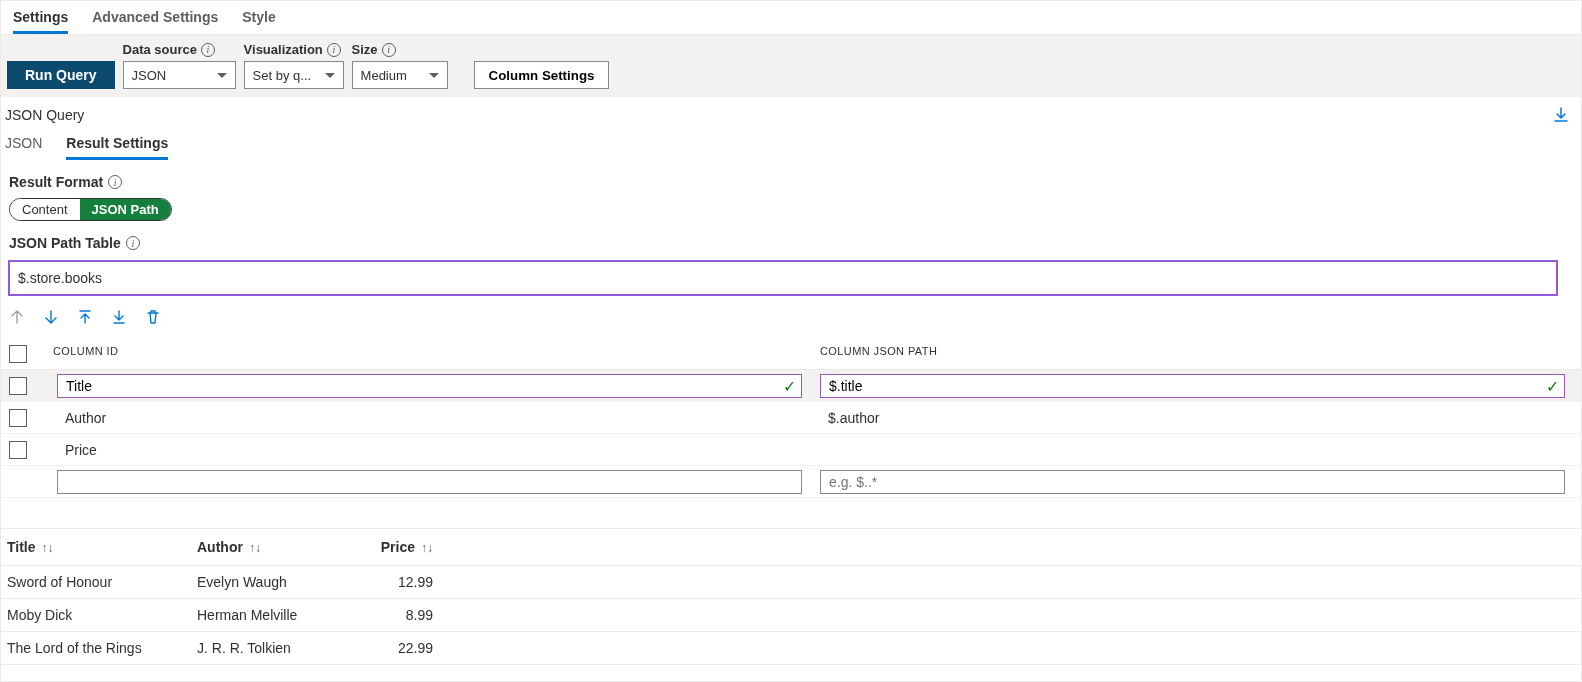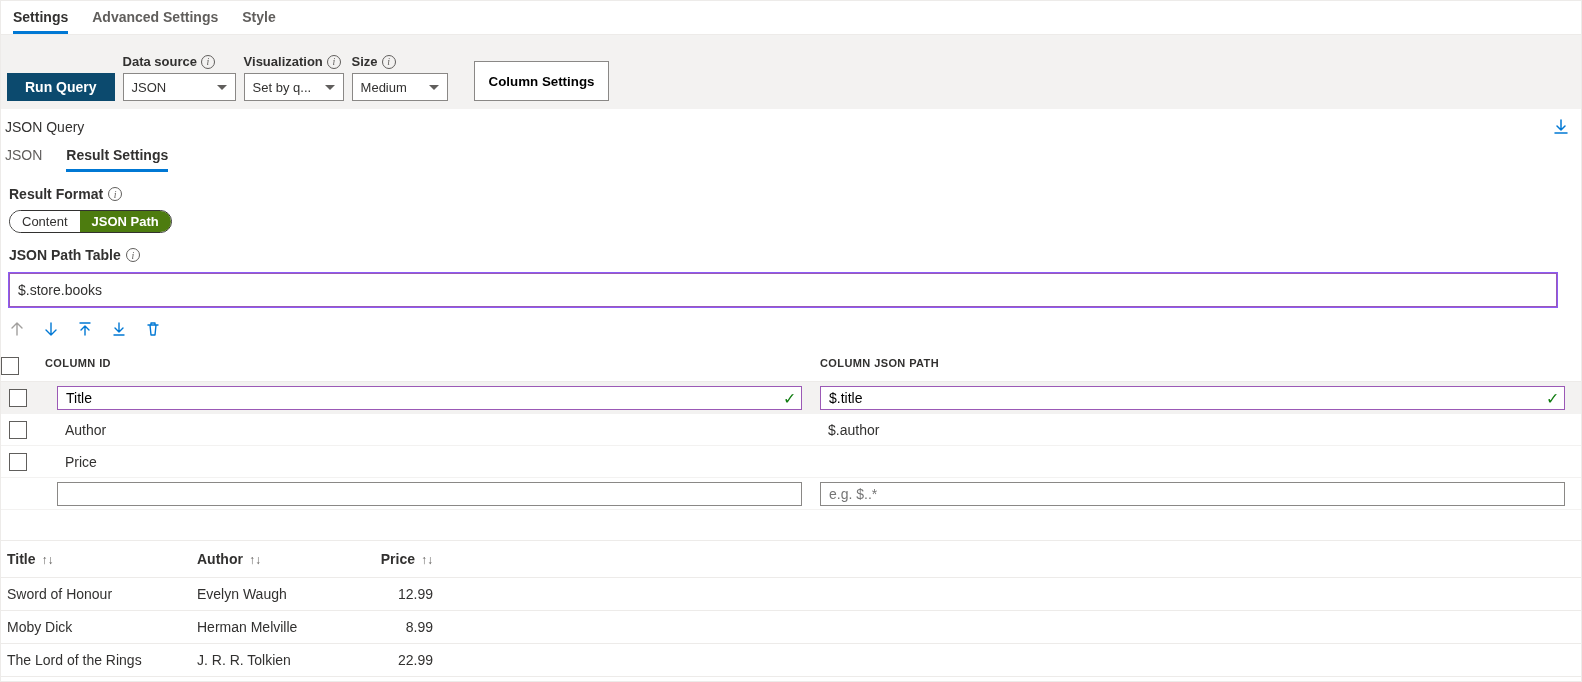--- a/index.html
+++ b/index.html
@@ -49,58 +49,58 @@
     font-weight: 600; font-size: 14px; cursor: pointer; height: 28px;
   }
   .select-like {
     height: 28px; border: 1px solid #8a8886; background: #fff;
     display: flex; align-items: center; justify-content: space-between;
     padding: 0 8px; cursor: pointer; min-width: 96px;
     font-size: 13px;
   }
   .chev-down { width: 0; height: 0; border-left: 5px solid transparent; border-right: 5px solid transparent; border-top: 5px solid #605e5c; margin-left: 8px;}
   .btn-secondary {
-    height: 40px; border: 1px solid #8a8886; background: #fff;
+    height: 28px; border: 1px solid #8a8886; background: #fff;
     padding: 0 14px; font-weight: 600; cursor: pointer;
   }
   .section-header {
     display: flex; justify-content: space-between; align-items: center;
     padding: 10px 12px 0 4px;
   }
   .sub-tabs {
     display: flex; gap: 24px; padding: 12px 4px 0 4px;
   }
   .sub-tab { padding-bottom: 6px; cursor: pointer; color: #605e5c; font-weight: 400;}
   .sub-tab.active { color: #323130; font-weight: 700; border-bottom: 3px solid #0078d4; }
   .form-block { padding: 14px 8px 0 8px; }
   .form-label { font-weight: 600; display: flex; align-items: center; gap: 5px; margin-bottom: 6px;}
   .pill-group {
     display: inline-flex; border: 1px solid #323130; border-radius: 14px; overflow: hidden;
     margin-top: 2px;
   }
   .pill {
     padding: 3px 12px; font-size: 13px; cursor: pointer; background:#fff;
   }
-  .pill.active { background: #4d7c0f; color: #fff; font-weight: 600;}
+  .pill.active { background: #15803d; color: #fff; font-weight: 600;}
   .path-input {
     width: calc(100% - 16px); height: 26px; border: 1px solid #a4262c00;
     outline: 1px solid #8b5cf6; border: 1px solid #8b5cf6;
     padding: 16px 8px; margin-top: 4px; font-size: 14px; color: #323130;
   }
   .purple-border { border: 1px solid #9b59b6 !important; }
 
   .icon-bar { display: flex; gap: 18px; padding: 14px 8px; align-items: center;}
   .icon-btn { cursor: pointer; color: #0078d4; display:inline-flex;}
   .icon-btn.disabled { color: #a19f9d; cursor: default; }
 
   .col-table { width: 100%; }
   .col-head {
     display: grid; grid-template-columns: 38px 1fr 1fr; gap: 10px;
-    padding: 6px 0; font-size: 11px; letter-spacing: 0.4px;
-    color: #323130; font-weight: 700; border-bottom: 1px solid #edebe9;
+    padding: 6px 8px; font-size: 11px; letter-spacing: 0.4px;
+    color: #323130; font-weight: 400; border-bottom: 1px solid #edebe9;
   }
   .col-head .hc2 { margin-left: -4px;}
   .col-row {
     display: grid; grid-template-columns: 38px 1fr 1fr; gap: 10px;
     padding: 3px 8px; align-items: center; border-bottom: 1px solid #f3f2f1;
     min-height: 32px;
   }
   .col-row.selected { background: #f3f2f1; }
   .cbox {
     width: 18px; height: 18px; border: 1px solid #605e5c; background: #fff;

